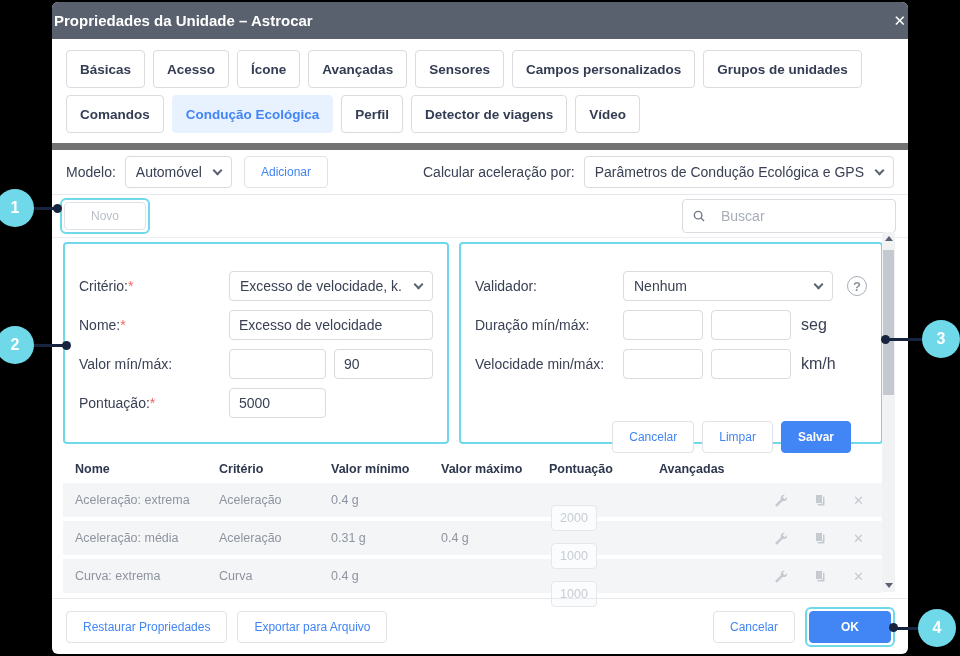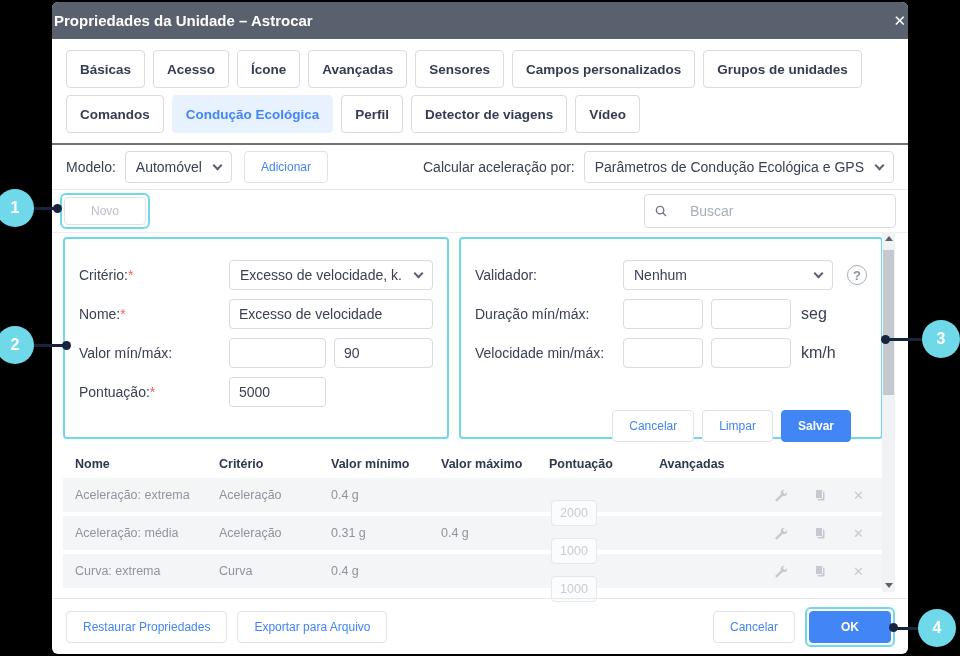--- a/index.html
+++ b/index.html
@@ -17,21 +17,21 @@
     display:flex; flex-direction:column;
   }
   
   .titlebar {
     height:37px; flex:0 0 37px; background:#59616f; color:#fff;
     display:flex; align-items:center; padding:0 2px;
     font-size:15px; font-weight:bold;text-align:right;
   }
   .titlebar .close { margin-left:auto; font-size:15px; font-weight:normal; cursor:pointer; line-height:1; }
   
-  .tabsblock { padding:11px 14px 10px; border-bottom:2px solid #737373; }
+  .tabsblock { padding:11px 14px 10px; border-bottom:7px solid #737373; }
   .tabrow { display:flex; gap:8px; }
   .tabrow + .tabrow { margin-top:7px; }
   .tab {
     height:38px; display:flex; align-items:center; padding:0 13px;
     border:1px solid #d8dbe0; border-radius:4px;
     font-size:13.5px; font-weight:bold; color:#333c52; background:#fff;
     white-space:nowrap; cursor:pointer;
   }
   .tab.active { background:#e8f1fe; border-color:#e8f1fe; color:#4285f4; }
   
@@ -58,33 +58,33 @@
   .btn.primary { background:#4285f4; border-color:#4285f4; color:#fff; font-weight:bold; }
   .btn.disabled { color:#b9bec7; }
   
   .toolbar {
     height:43px; flex:0 0 43px; display:flex; align-items:center;
     padding:0 12px 0 8px; border-bottom:1px solid #eceef1;
   }
   .hl-frame { border:2px solid #6fd9e9; border-radius:6px; padding:2px; background:#fff; }
   .toolbar .btn-novo { height:28px; padding:0 26px; }
   .searchbox {
-    margin-left:auto; width:252px; height:34px; border:1px solid #d8dbe0;
-    border-radius:4px; display:flex; align-items:center; padding:0 10px; gap:23px;
+    margin-left:auto; width:214px; height:34px; border:1px solid #d8dbe0;
+    border-radius:4px; display:flex; align-items:center; padding:0 10px; gap:16px;
   }
   .searchbox input {
     border:none; outline:none; font-size:14px; width:100%;
     font-family:inherit; color:#3a4154; background:transparent;
   }
   .searchbox input::placeholder { color:#a7adb8; }
   
   .panels { margin-top:4px; padding:0 0 0 11px; display:flex; gap:10px; }
   .panel {
     border:2px solid #6fd9e9; border-radius:4px; height:202px;
-    padding:21px 14px 0; background:#fff;
+    padding:27px 14px 0; background:#fff;
   }
   .panel.left  { width:386px; flex:0 0 386px; }
   .panel.right { width:424px; flex:0 0 424px; }
   .frow { display:flex; align-items:center; margin-bottom:9px; }
   .frow .lbl { font-size:14px; flex:0 0 auto; }
   .panel.left  .lbl { width:150px; }
   .panel.right .lbl { width:148px; }
   .req { color:#f4655e; }
   .tinput {
     border:1px solid #d8dbe0; border-radius:4px; height:30px; padding:0 9px;

